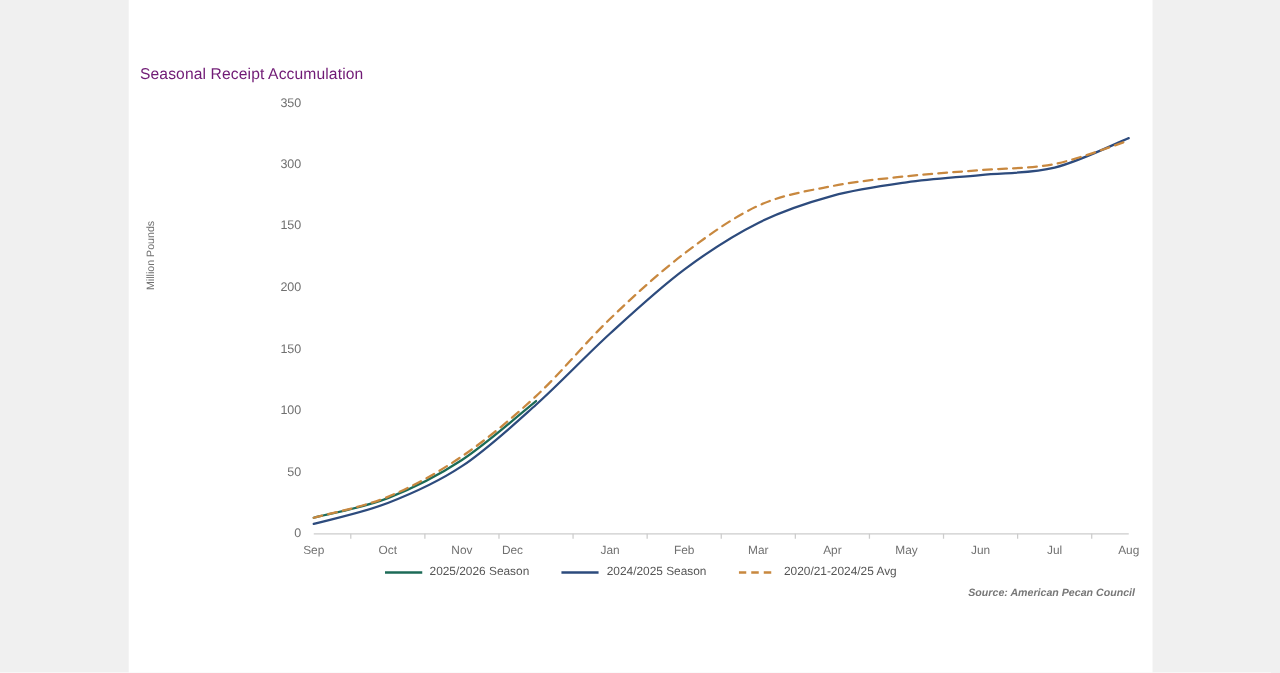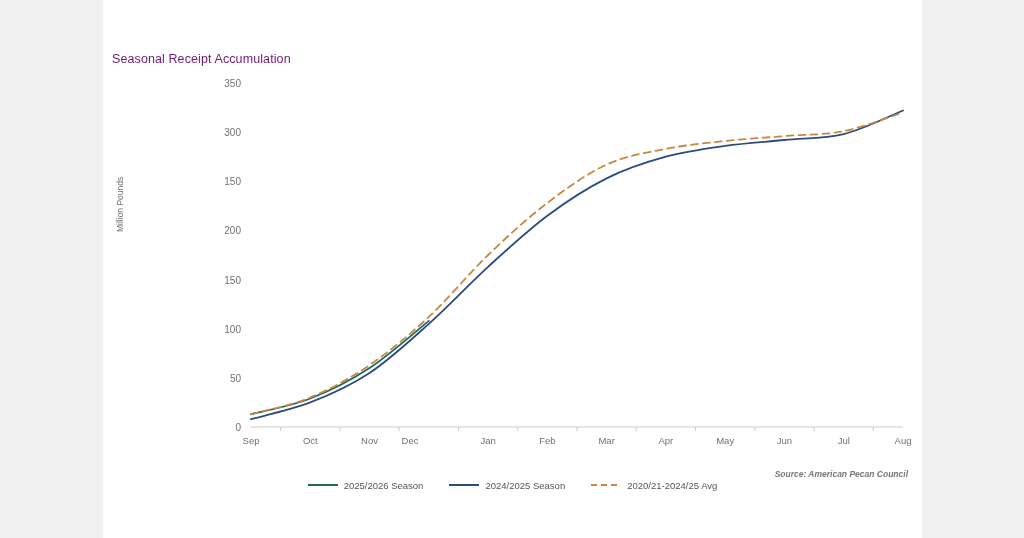--- a/index.html
+++ b/index.html
@@ -78,23 +78,22 @@
     left: 0;
     top: 452px;
     width: 819px;
     display: flex;
     justify-content: center;
     align-items: center;
     gap: 26px;
   }
   .legend-item {
     display: flex;
-    align-items: flex-start;
+    align-items: flex-end;
     gap: 6px;
-    margin-top: 28px;
   }
   .legend-swatch {
     width: 30px;
     height: 10px;
     display: block;
   }
   .legend-label {
     font-size: 9.5px;
     color: #555555;
     white-space: nowrap;

